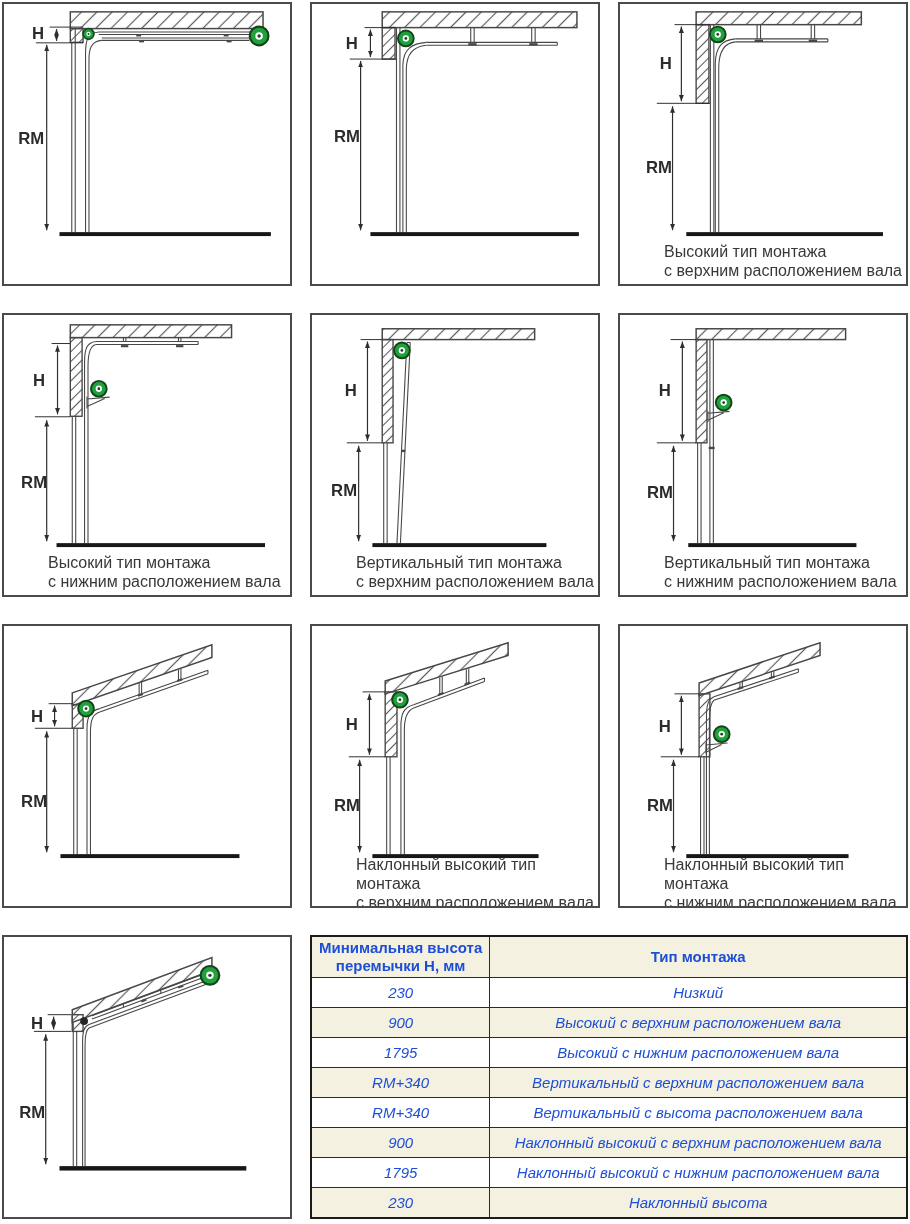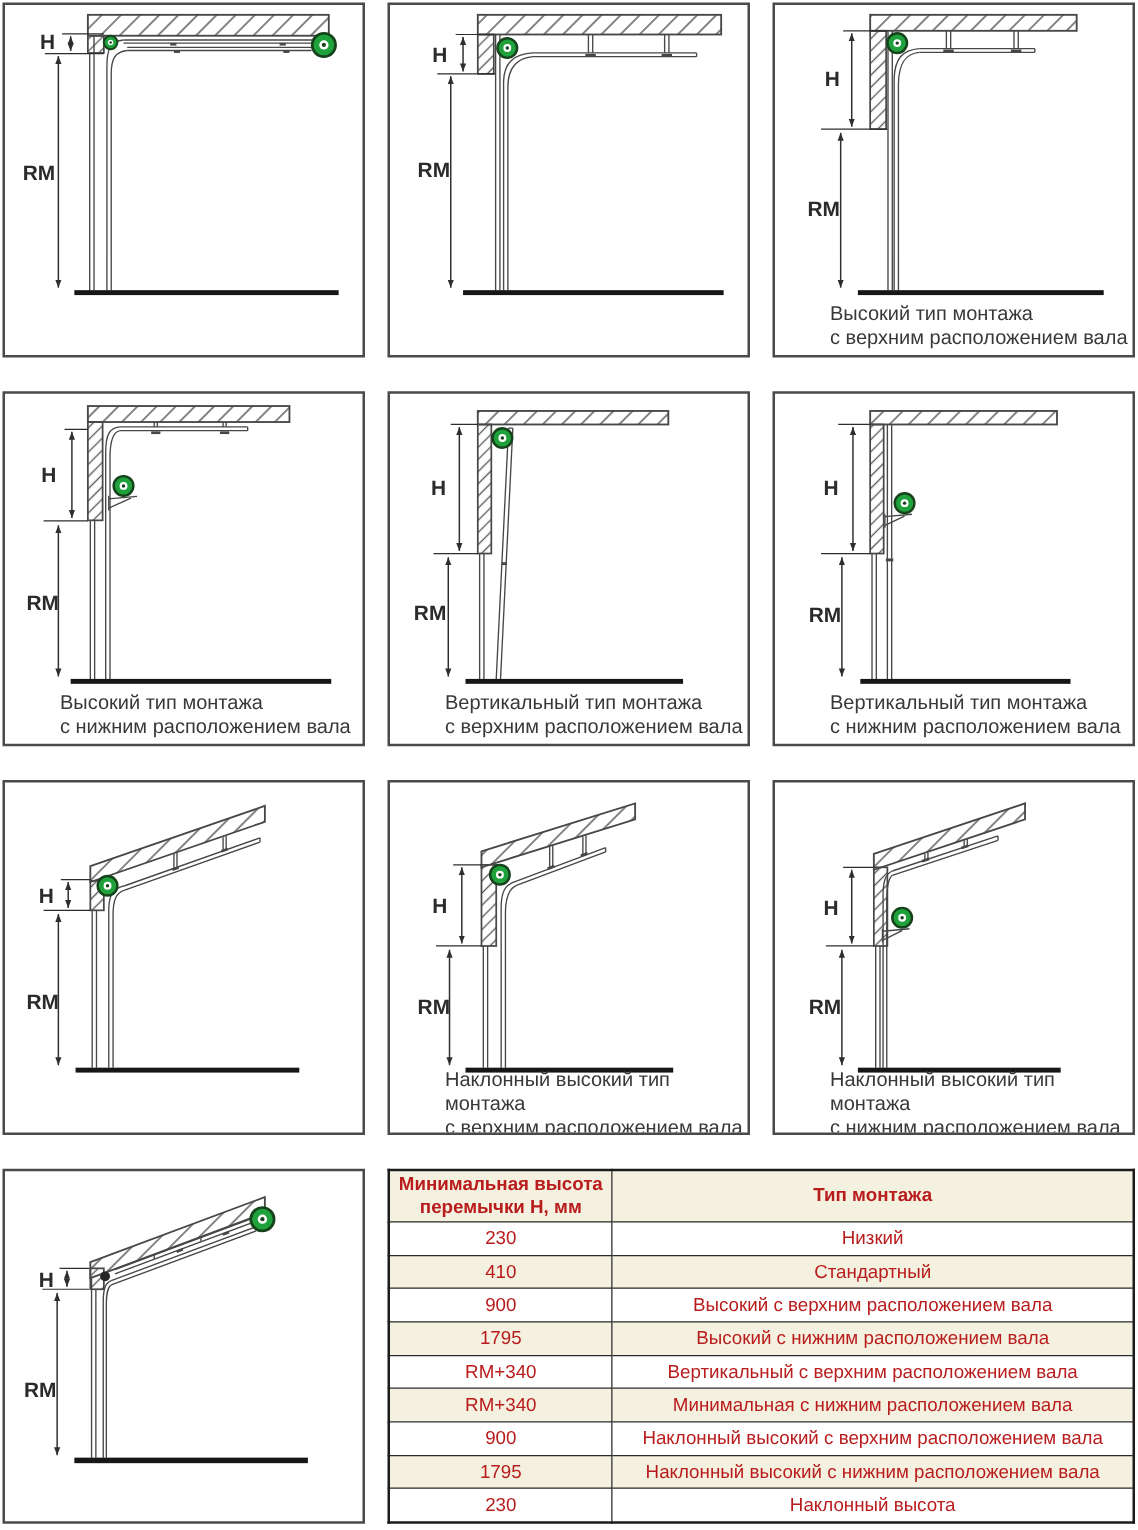--- a/index.html
+++ b/index.html
@@ -14,25 +14,25 @@
   .lt{stroke:#474747;stroke-width:1.1;fill:none;}
   .hz{fill:url(#hw);stroke:#474747;stroke-width:1.5;}
   .hz2{fill:url(#hn);stroke:#474747;stroke-width:1.4;}
   .dim{stroke:#2e2e2e;stroke-width:1.2;fill:none;}
   .tick{stroke:#2e2e2e;stroke-width:1;}
   .dl{font:700 17px "Liberation Sans",sans-serif;fill:#2b2b2b;}
   .floor{fill:#171717;}
   .foot{fill:#474747;}
   .tablewrap{grid-column:2/4;}
   table.spec{width:100%;height:100%;border-collapse:collapse;table-layout:fixed;
-             border:2px solid #1c1c1c;color:#b91c1c;}
+             border:2px solid #1c1c1c;color:#1d4ed8;}
   table.spec th,table.spec td{border:1.6px solid #2a2a2a;text-align:center;
              padding:0 6px;font-size:15px;}
   table.spec thead th{font-weight:700;height:40px;line-height:18px;background:#f5f1e0;}
-  table.spec tbody td{height:22px;font-weight:400;}
+  table.spec tbody td{height:22px;font-weight:400;font-style:italic;}
   table.spec tbody tr:nth-child(even) td{background:#f5f1e0;}
 </style>
 </head>
 <body>
 
 <svg width="0" height="0" style="position:absolute" aria-hidden="true">
  <defs>
   <pattern id="hw" width="11" height="11" patternUnits="userSpaceOnUse" patternTransform="rotate(45)">
     <line x1="5.5" y1="0" x2="5.5" y2="11" stroke="#5a5a5a" stroke-width="1.2"></line>
   </pattern>
@@ -447,38 +447,34 @@
           <th>Минимальная высота перемычки H, мм</th>
           <th>Тип монтажа</th>
         </tr>
       </thead>
       <tbody>
         <tr>
             <td>230</td>
             <td>Низкий</td>
           </tr>
         <tr>
-            <td>410</td>
-            <td>Стандартный</td>
-          </tr>
-        <tr>
             <td>900</td>
             <td>Высокий с верхним расположением вала</td>
           </tr>
         <tr>
             <td>1795</td>
             <td>Высокий с нижним расположением вала</td>
           </tr>
         <tr>
             <td>RM+340</td>
             <td>Вертикальный с верхним расположением вала</td>
           </tr>
         <tr>
             <td>RM+340</td>
-            <td>Минимальная с нижним расположением вала</td>
+            <td>Вертикальный с высота расположением вала</td>
           </tr>
         <tr>
             <td>900</td>
             <td>Наклонный высокий с верхним расположением вала</td>
           </tr>
         <tr>
             <td>1795</td>
             <td>Наклонный высокий с нижним расположением вала</td>
           </tr>
         <tr>

